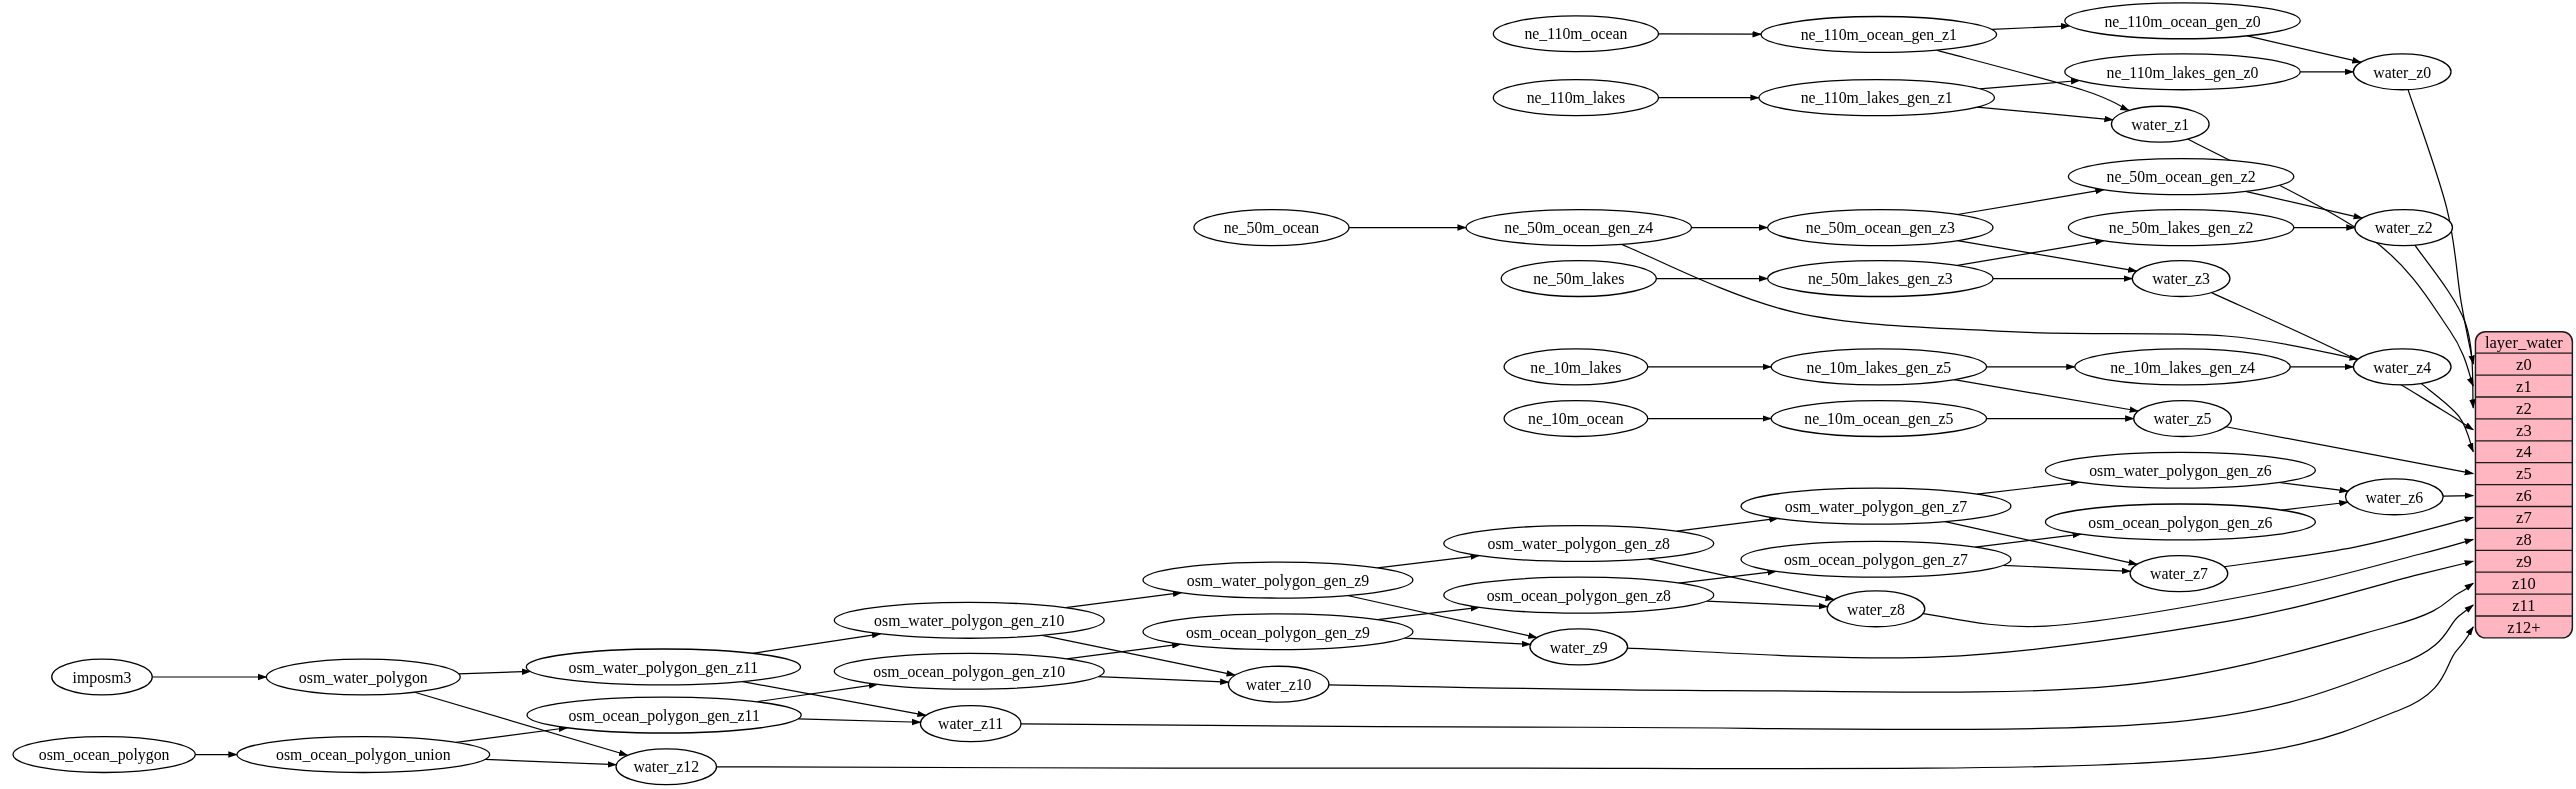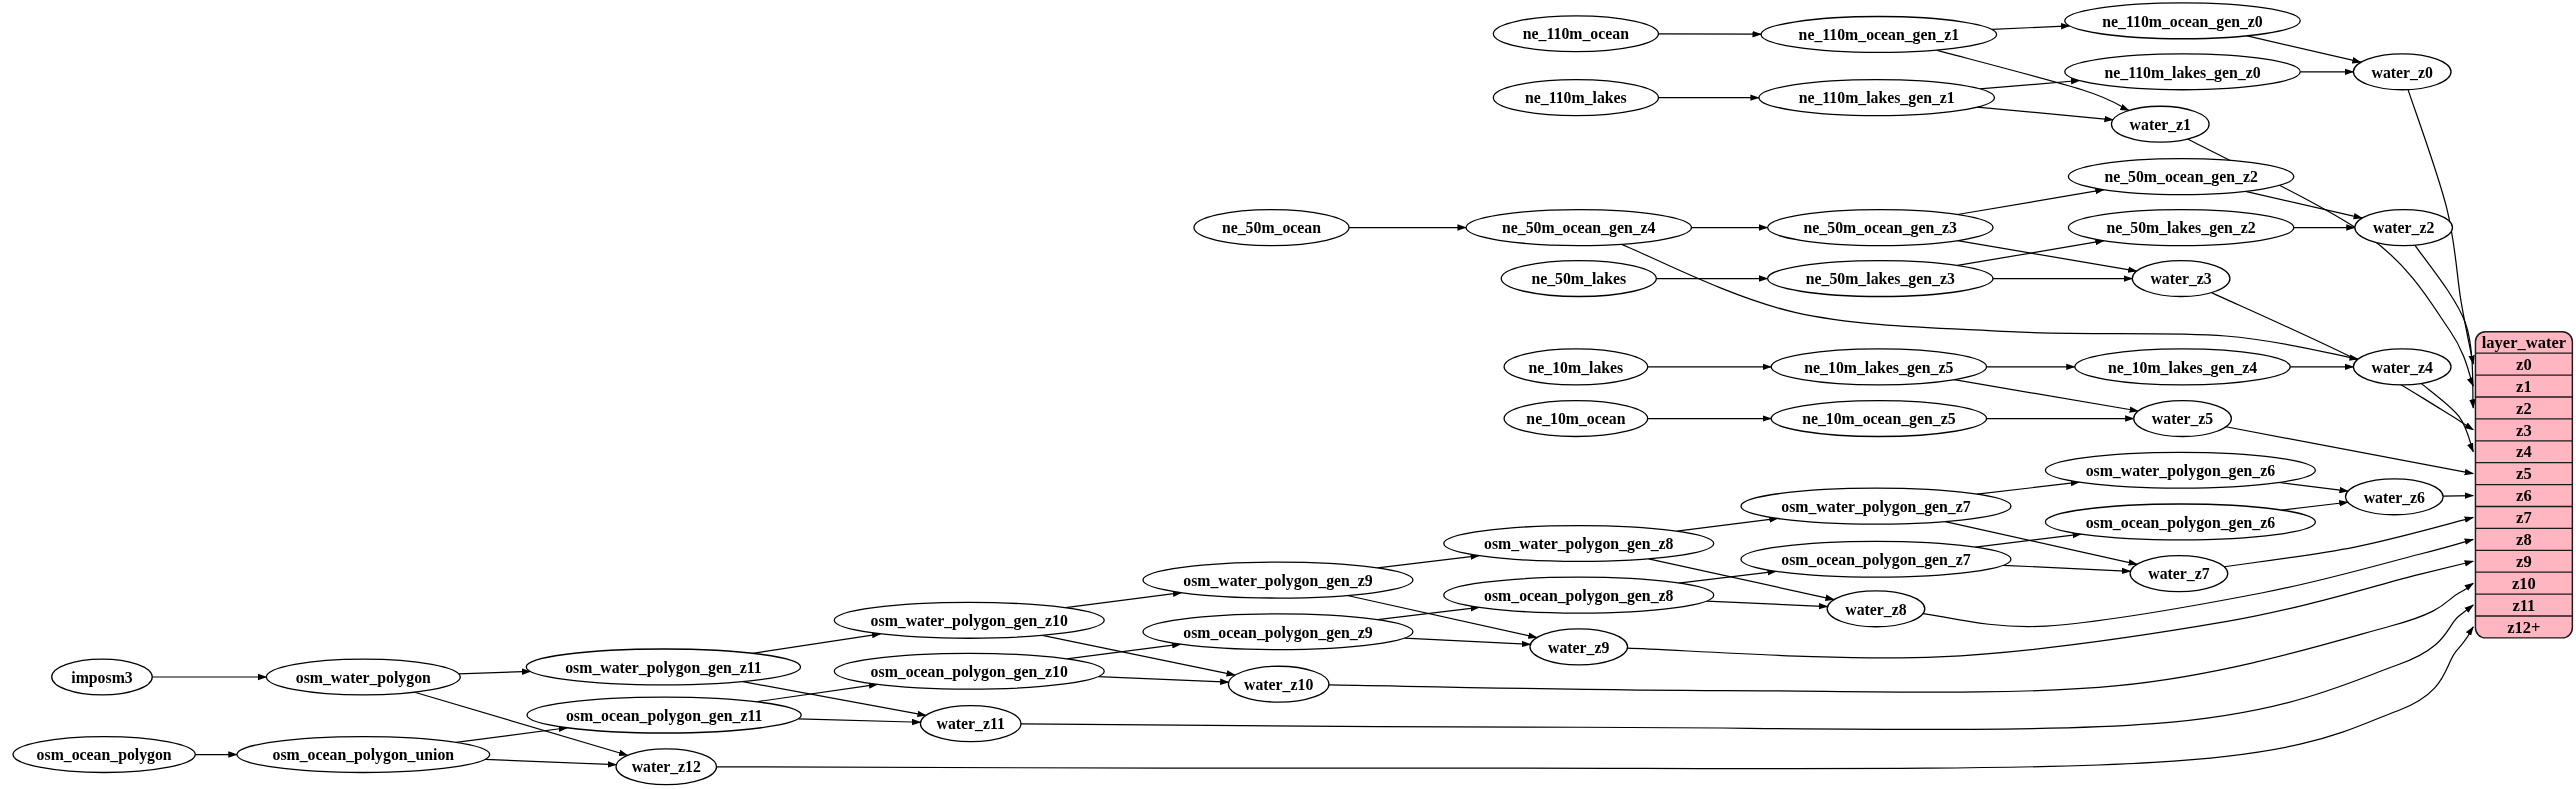--- a/index.html
+++ b/index.html
@@ -8,21 +8,20 @@
     background: #ffffff;
     width: 2576px;
     height: 789px;
     overflow: hidden;
   }
   #diagram-wrap {
     width: 2576px;
     height: 789px;
     position: relative;
     background: #ffffff;
-    font-weight: bold;
   }
   svg { display: block; }
   .nlabel {
     font-family: "Liberation Serif", "DejaVu Serif", serif;
     font-size: 22px;
     fill: #000000;
   }
   .tlabel {
     font-family: "Liberation Serif", "DejaVu Serif", serif;
     font-size: 23px;

